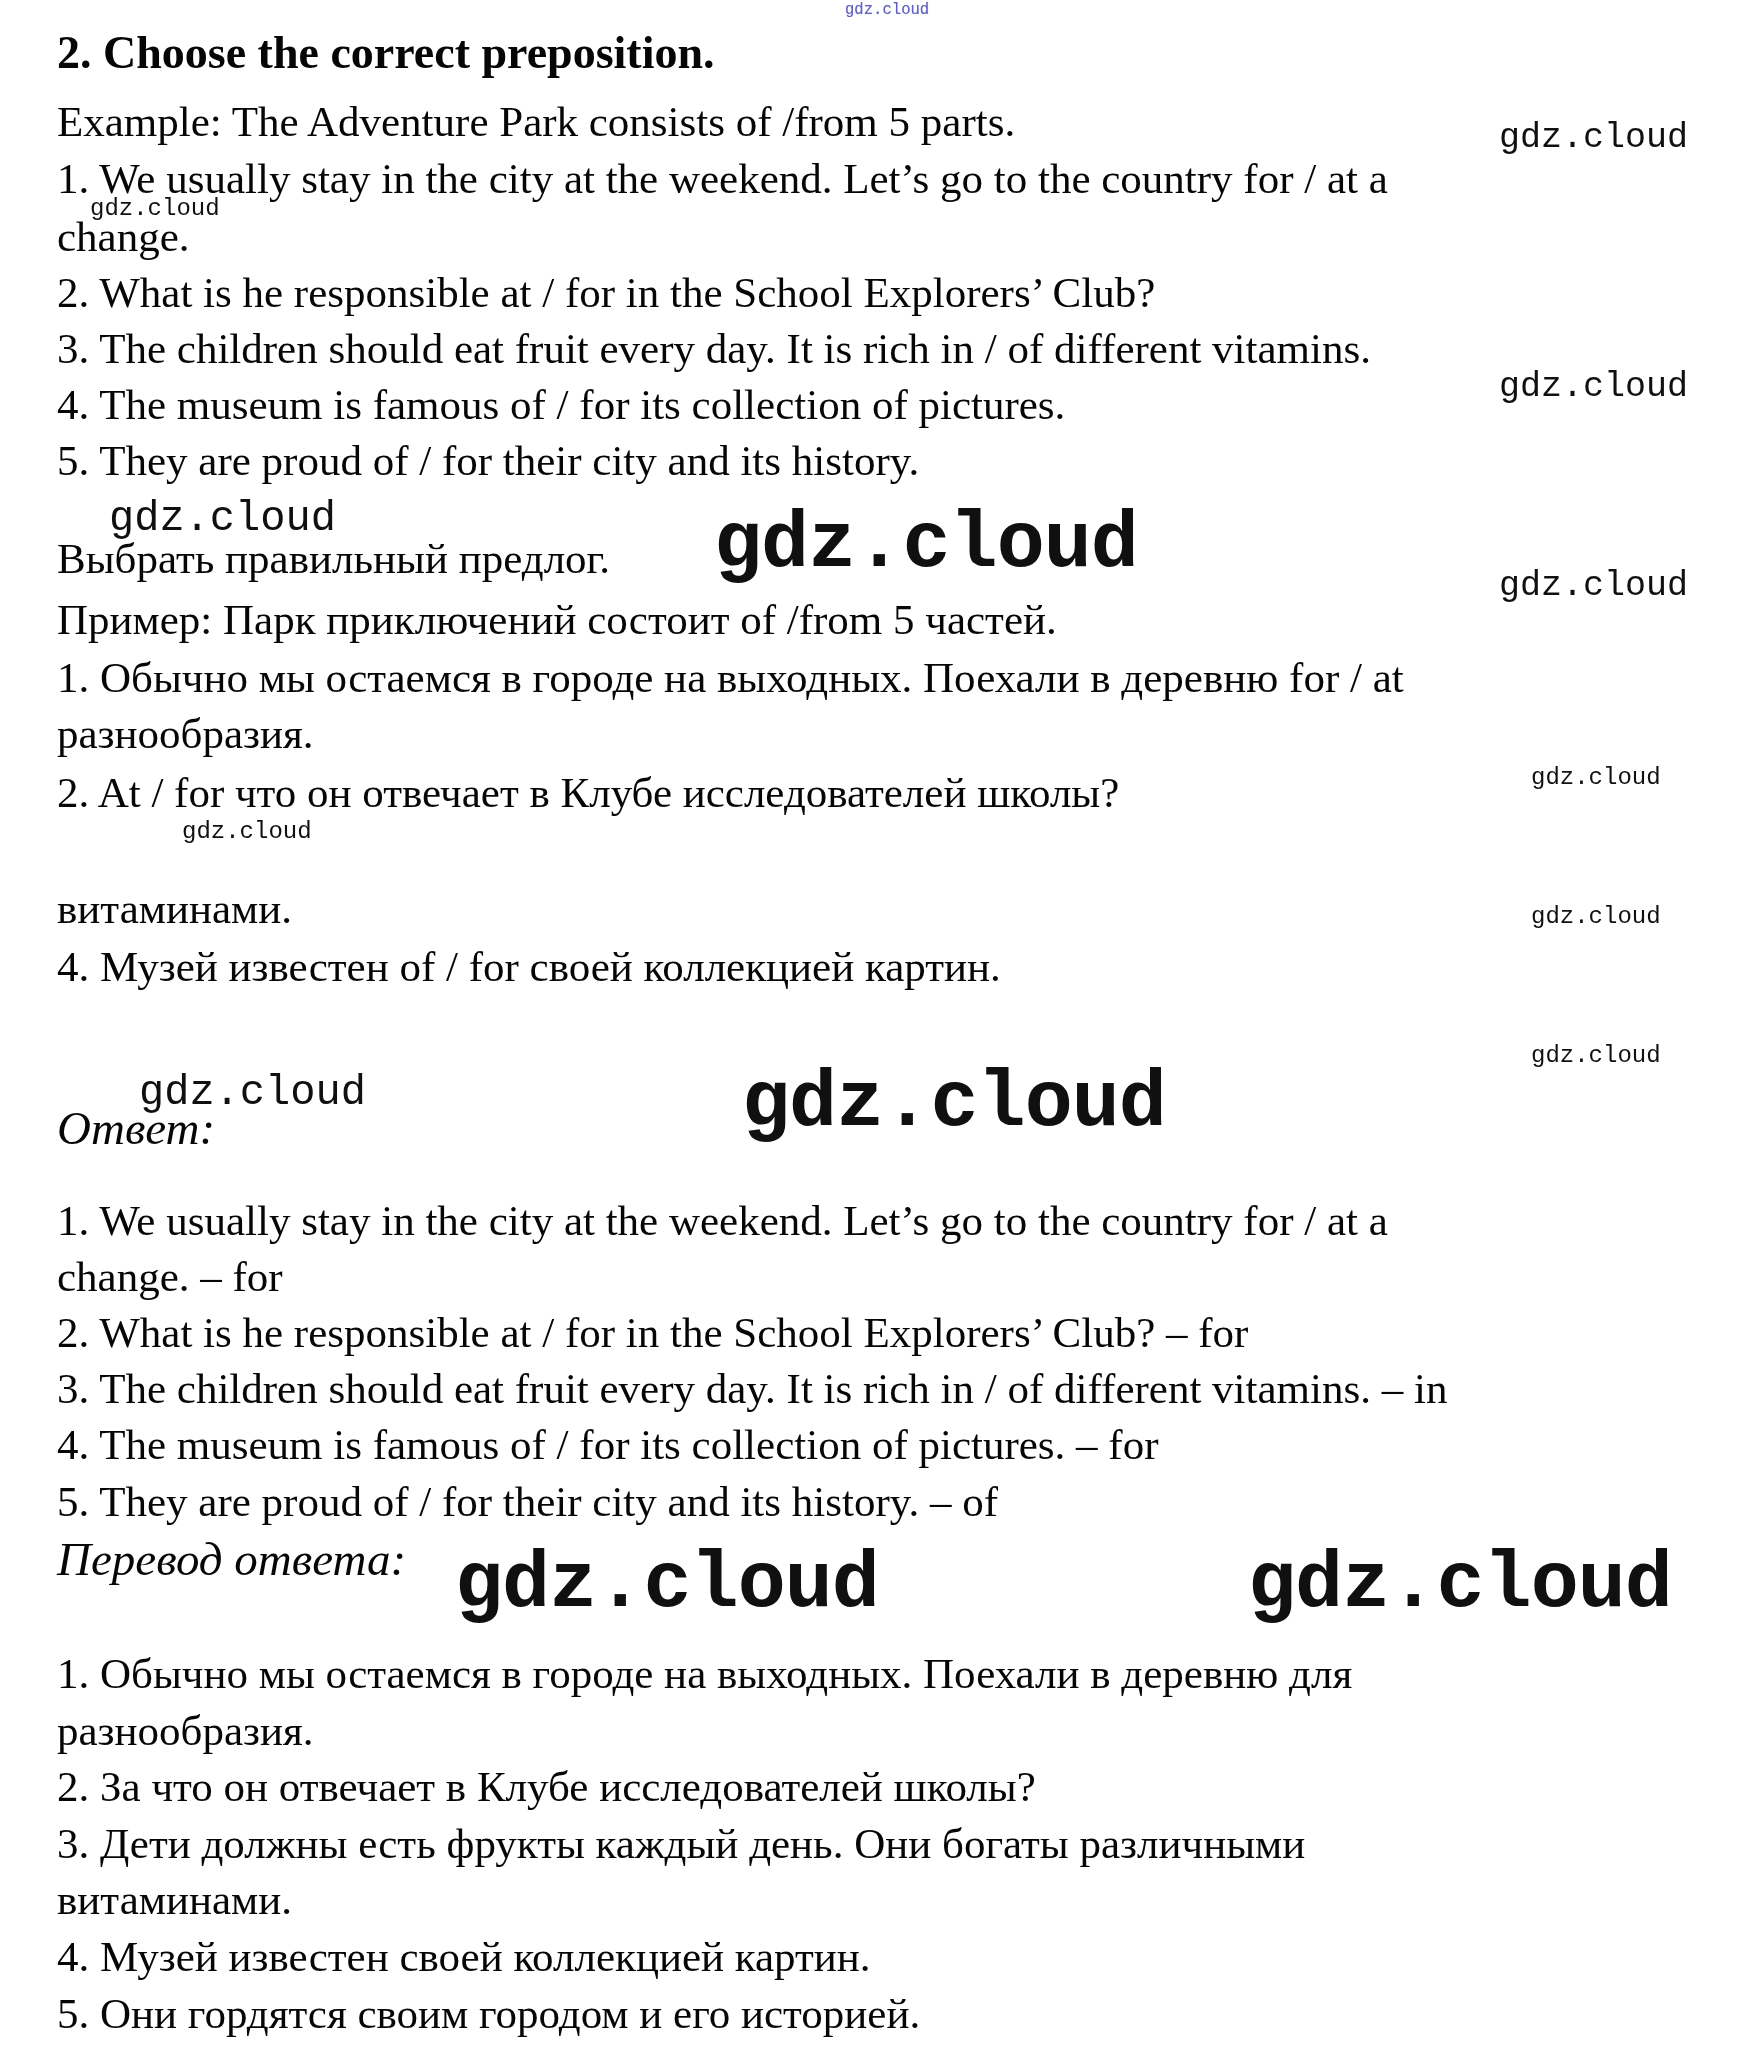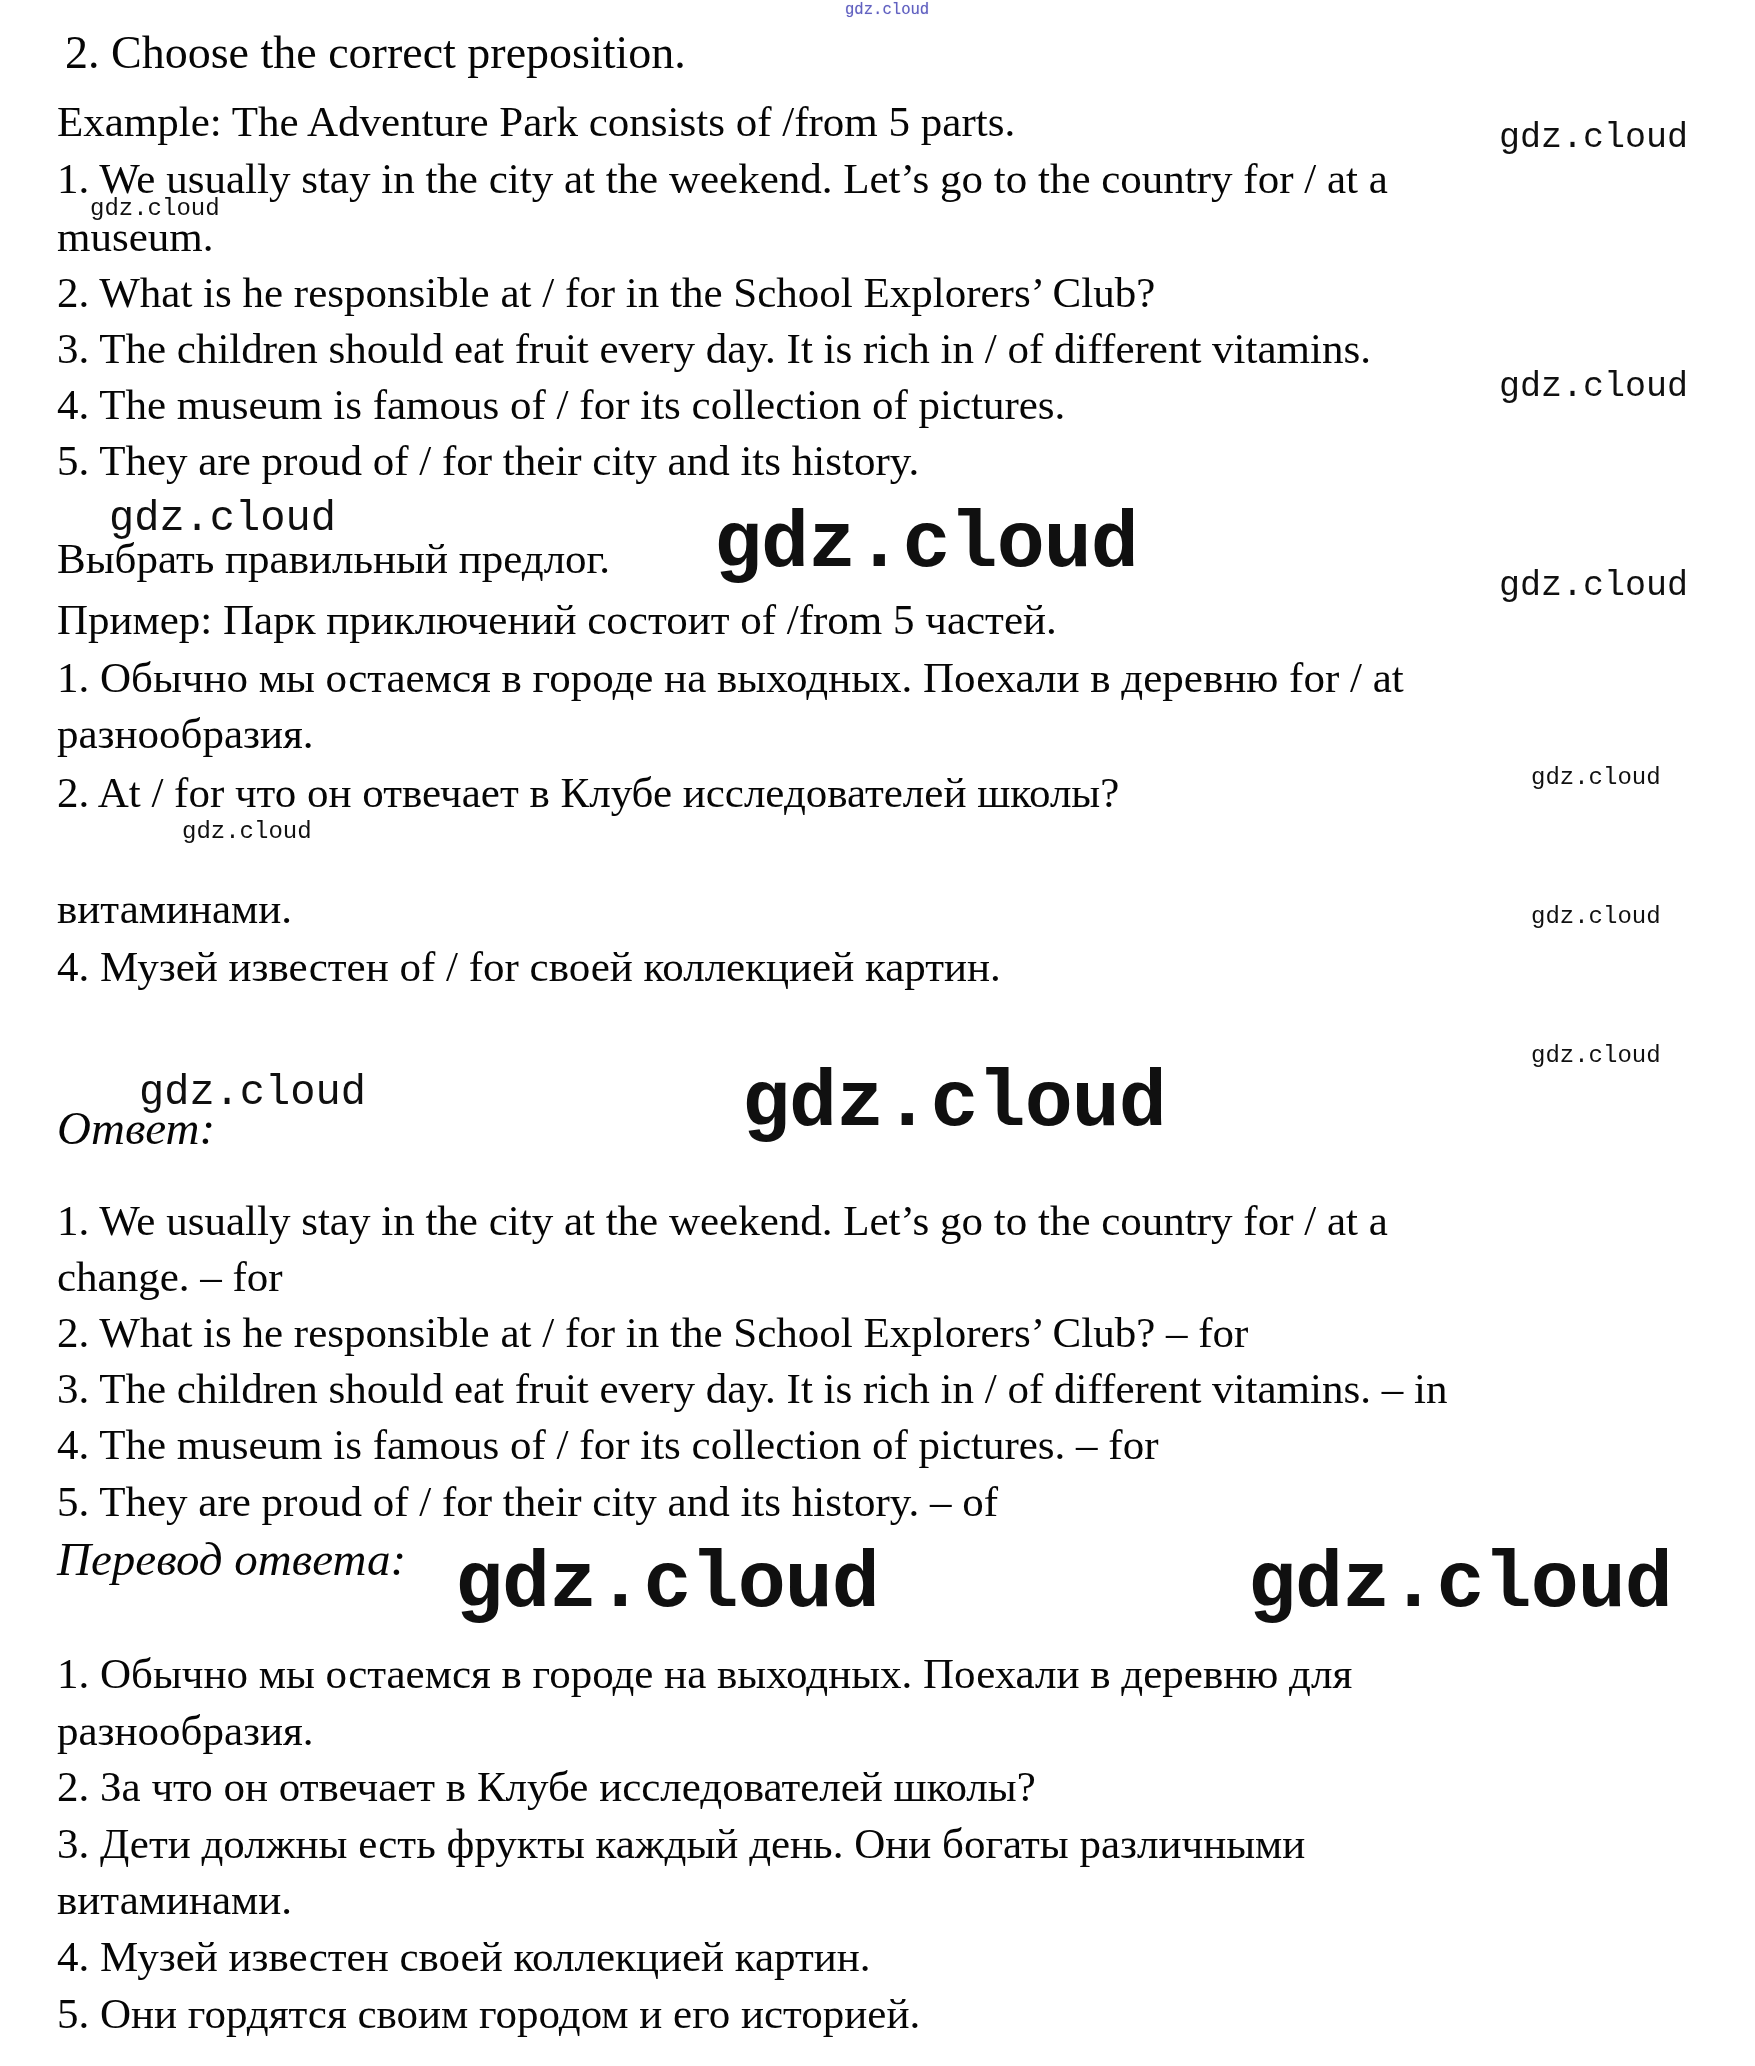--- a/index.html
+++ b/index.html
@@ -19,23 +19,22 @@
   
   .ln {
     position: absolute;
     left: 57px;
     white-space: nowrap;
     font-size: 43px;
     line-height: 57px;
     letter-spacing: 0px;
   }
   .ln.bold {
-    font-weight: normal;
+    font-weight: bold;
     font-size: 46px;
-    margin-left: 8px;
   }
   .ln.ital {
     font-style: italic;
     font-size: 47px;
   }
   
   .wm {
     position: absolute;
     font-family: Liberation Mono, monospace;
     line-height: 1;
@@ -74,21 +73,21 @@
   <span class="wm s28" style="left:1531px; top:905px;">gdz.cloud</span>
   <span class="wm s28" style="left:1531px; top:1044px;">gdz.cloud</span>
   <span class="wm s48" style="left:139px;  top:1072px;">gdz.cloud</span>
   <span class="wm big" style="left:742px;  top:1064px;">gdz.cloud</span>
   <span class="wm big" style="left:455px;  top:1545px;">gdz.cloud</span>
   <span class="wm big" style="left:1248px; top:1545px;">gdz.cloud</span>
 
   <div class="ln bold" style="top:24px">2. Choose the correct preposition.</div>
   <div class="ln" style="top:93px">Example: The Adventure Park consists of /from 5 parts.</div>
   <div class="ln" style="top:150px">1. We usually stay in the city at the weekend. Let’s go to the country for / at a</div>
-  <div class="ln" style="top:208px">museum.</div>
+  <div class="ln" style="top:208px">change.</div>
   <div class="ln" style="top:264px">2. What is he responsible at / for in the School Explorers’ Club?</div>
   <div class="ln" style="top:320px">3. The children should eat fruit every day. It is rich in / of different vitamins.</div>
   <div class="ln" style="top:376px">4. The museum is famous of / for its collection of pictures.</div>
   <div class="ln" style="top:432px">5. They are proud of / for their city and its history.</div>
 
   <div class="ln" style="top:530px">Выбрать правильный предлог.</div>
   <div class="ln" style="top:591px">Пример: Парк приключений состоит of /from 5 частей.</div>
   <div class="ln" style="top:649px">1. Обычно мы остаемся в городе на выходных. Поехали в деревню for / at</div>
   <div class="ln" style="top:705px">разнообразия.</div>
   <div class="ln" style="top:764px">2. At / for что он отвечает в Клубе исследователей школы?</div>

